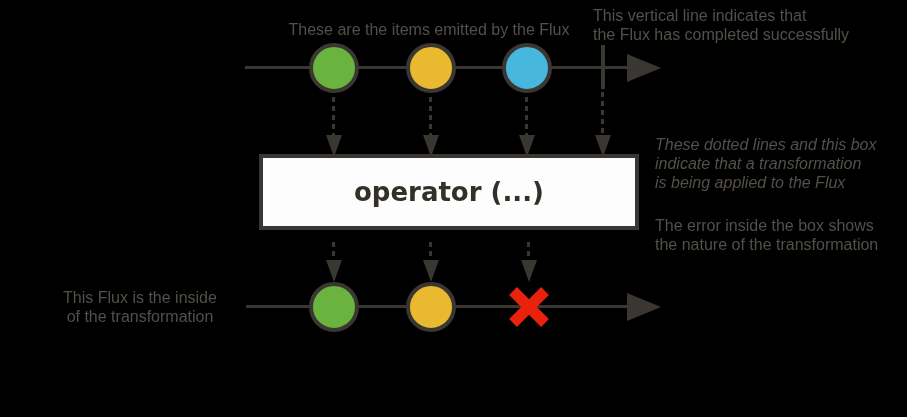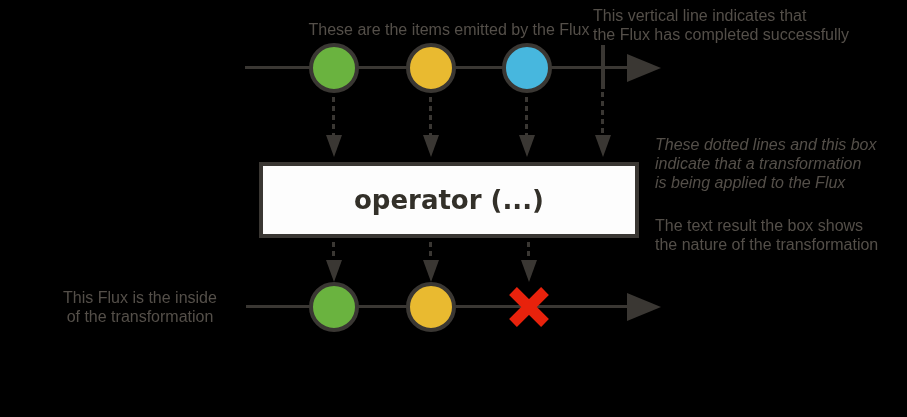--- a/index.html
+++ b/index.html
@@ -57,50 +57,50 @@
   .arrow-down{
     position:absolute;
     width:0;height:0;
     border-left:8px solid transparent;
     border-right:8px solid transparent;
     border-top:22px solid var(--line,#3a3733);
   }
   
   .op-box{
     position:absolute;
-    left:259px;top:162px;
+    left:259px;top:154px;
     width:372px;height:68px;
     background:var(--boxbg,#fdfdfd);
     border:4px solid var(--line,#3a3733);
     display:flex;align-items:center;justify-content:center;
   }
   .op-box span{
     font-family:"DejaVu Sans","Liberation Sans",sans-serif;
     font-weight:bold;
     font-size:26px;
     color:var(--boxtext,#333029);
   }
   .err-x{position:absolute;}
 </style>
 </head>
 <body>
 
 <div id="canvas">
 
 
-  <div class="note center" style="left:283px;top:20px;width:292px;margin-left:20px;">These are the items emitted by the Flux</div>
+  <div class="note center" style="left:283px;top:20px;width:292px;">These are the items emitted by the Flux</div>
 
   <div class="note" style="left:593px;top:6px;width:310px;">This vertical line indicates that
 the Flux has completed successfully</div>
 
   <div class="note" style="left:655px;top:135px;width:250px;font-style:italic;">These dotted lines and this box
 indicate that a transformation
 is being applied to the Flux</div>
 
-  <div class="note" style="left:655px;top:216px;width:250px;">The text result the box shows
+  <div class="note" style="left:655px;top:216px;width:250px;">The error inside the box shows
 the nature of the transformation</div>
 
   <div class="note center" style="left:35px;top:288px;width:210px;">This Flux is the inside
 of the transformation</div>
 
 
   <div class="timeline" style="left:245px;top:66px;width:385px;"></div>
   <div class="arrow-right" style="left:627px;top:54px;"></div>
 
   <div class="marble green" style="left:309px;top:43px;"></div>

